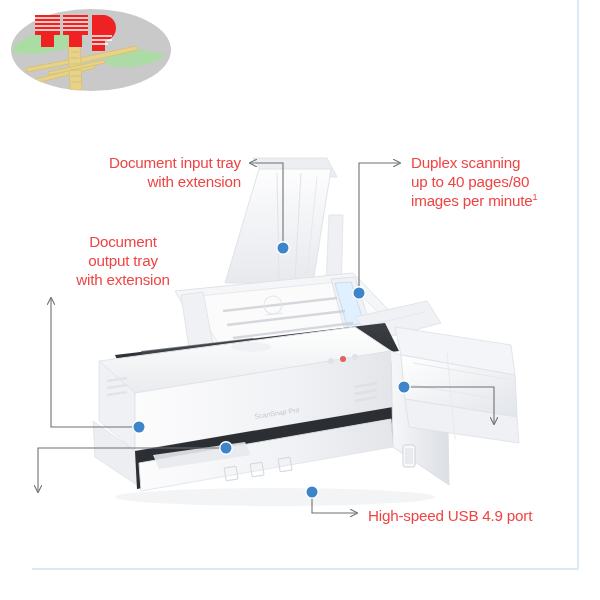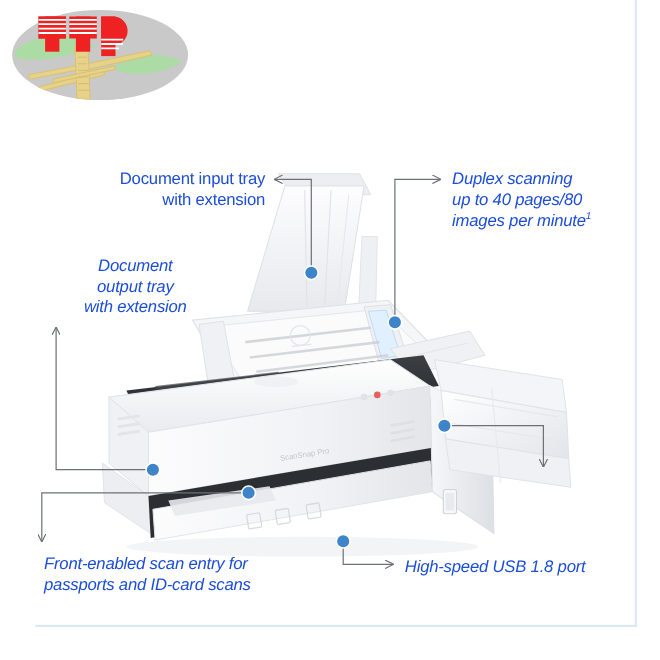--- a/index.html
+++ b/index.html
@@ -21,25 +21,25 @@
   
   #logo{position:absolute;left:8px;top:6px;width:166px;height:88px;}
   #logo svg{display:block;}
 
   
   .callout{
     position:absolute;
     font-size:15.2px;
     line-height:19px;
     letter-spacing:-0.2px;
-    color:#1d4ed8;
+    color:#ef4444;
     white-space:pre-line;
   }
   .callout.right-al{text-align:right;}
-  .callout.left-al{text-align:left;font-style:italic;}
+  .callout.left-al{text-align:left;}
   .callout sup{font-size:9px;vertical-align:super;line-height:0;}
 
   #txt-input-tray{right:359px;top:153px;width:230px;}
   #txt-output-tray{left:43px;top:232px;width:160px;text-align:center;}
   #txt-duplex{left:411px;top:153px;width:180px;}
   #txt-adf{left:437px;top:434px;width:150px;}
   #txt-front{left:40px;top:503px;width:290px;}
   #txt-usb{left:368px;top:506px;width:220px;}
 
   
@@ -279,21 +279,19 @@
 
   <div class="callout left-al" id="txt-output-tray">Document
 output tray
 with extension</div>
 
   <div class="callout left-al" id="txt-duplex"><span>Duplex scanning
 up to 40 pages/80
 images per minute</span><sup>1</sup></div>
 
 
-  <div class="callout left-al" id="txt-front">Front-enabled scan entry for
-passports and ID-card scans</div>
-
-  <div class="callout left-al" id="txt-usb">High-speed USB 1.8 port</div>
+
+  <div class="callout left-al" id="txt-usb">High-speed USB 4.9 port</div>
 
   <div class="frame-line" id="frame-bottom"></div>
   <div class="frame-line" id="frame-right"></div>
 
 </div>
 
 </body></html>

